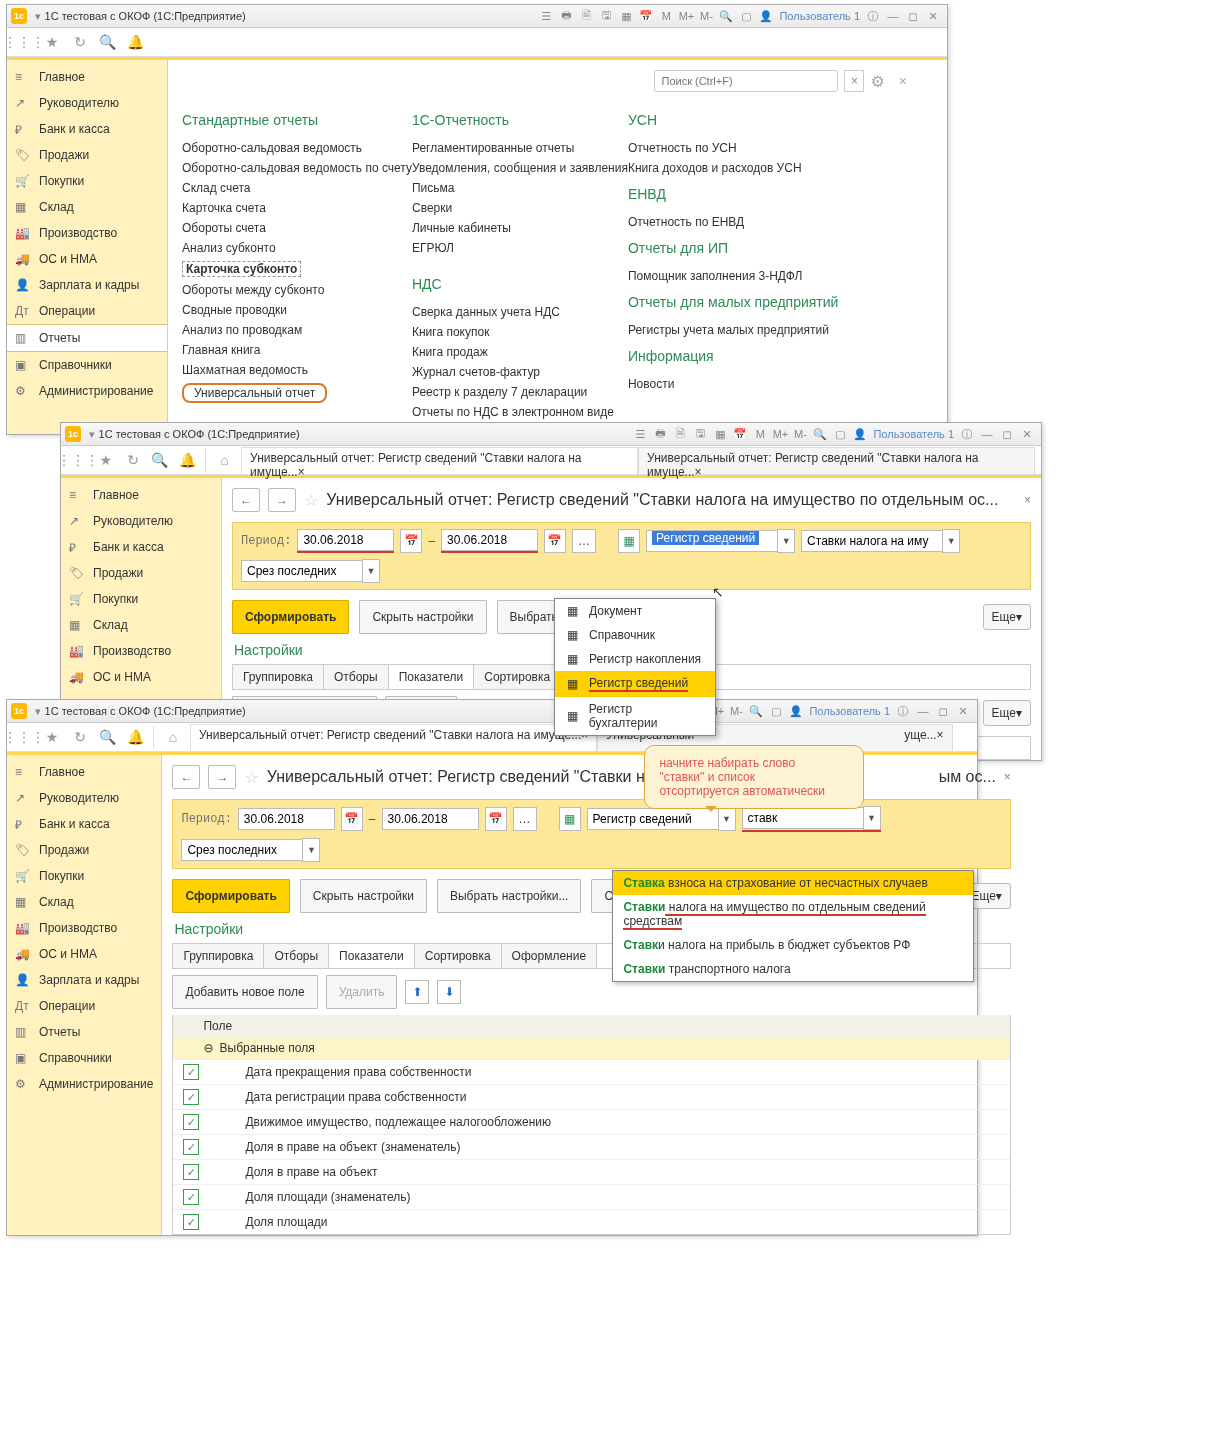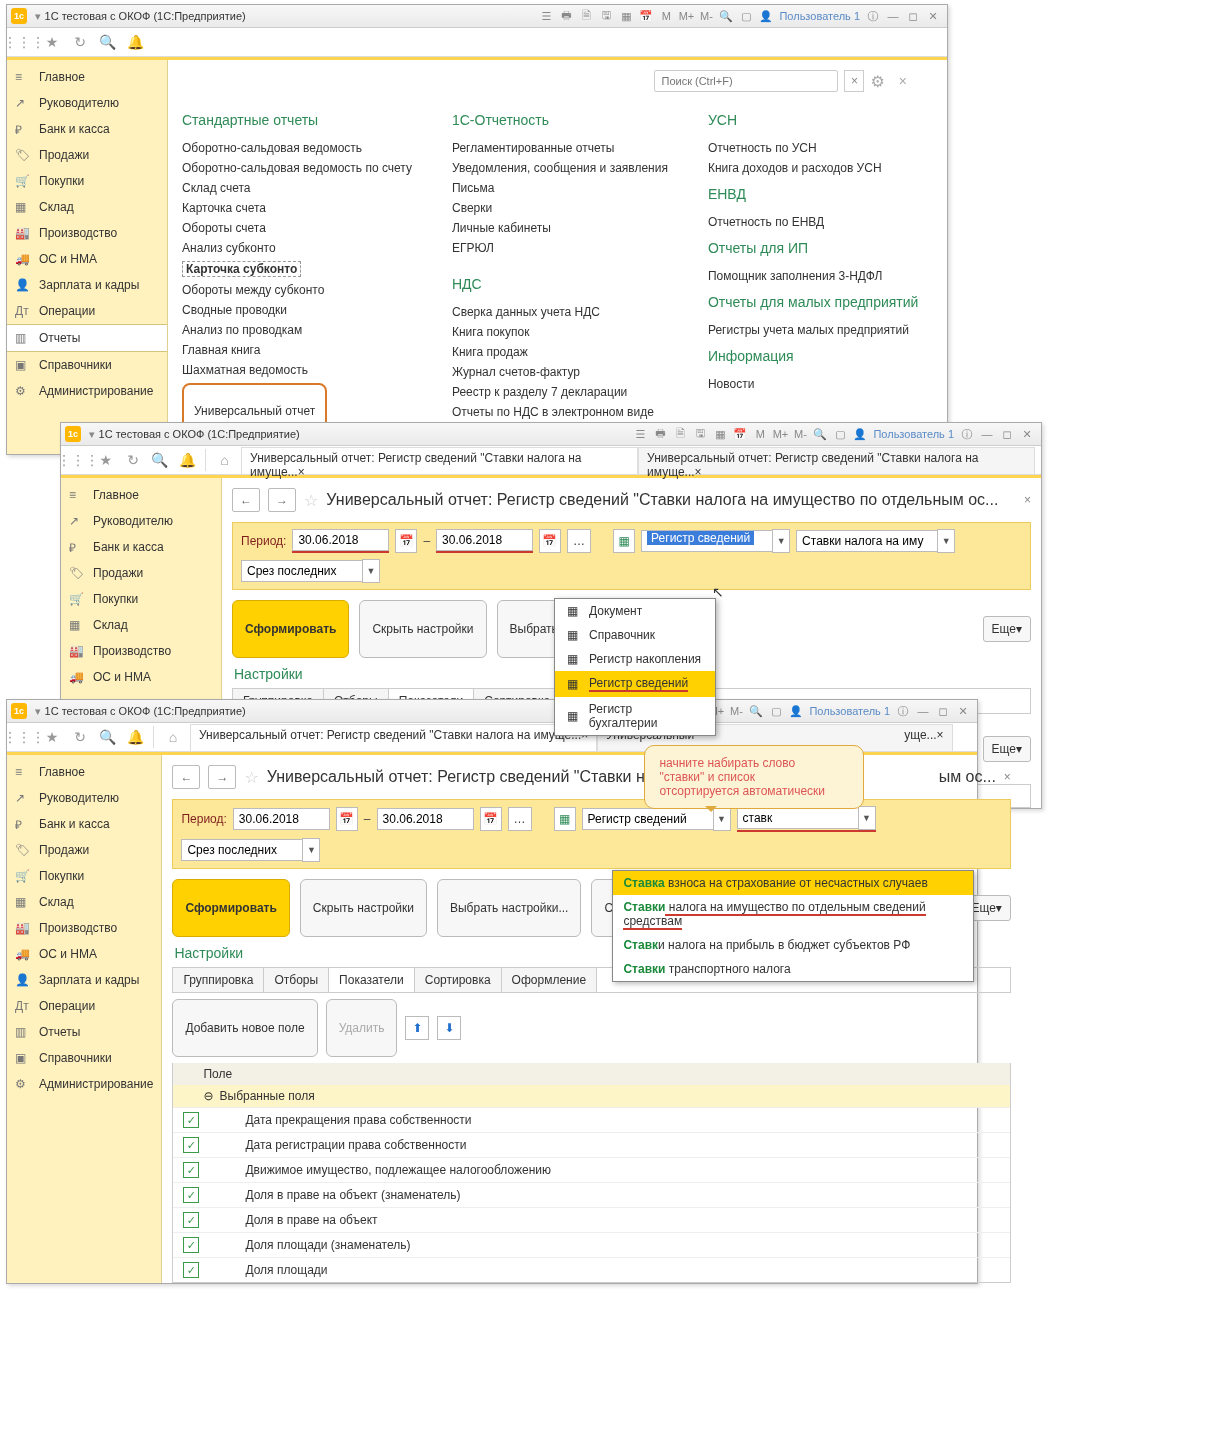--- a/index.html
+++ b/index.html
@@ -21,45 +21,45 @@
   .sidebar{width:160px;background:#fff2bf;border-right:1px solid #e0d090;padding-top:4px;}
   .sidebar .navrow{display:flex;align-items:center;height:26px;padding:0 8px;cursor:pointer;color:#333;}
   .sidebar .navrow.active{background:#fff;border-top:1px solid #d6c47c;border-bottom:1px solid #d6c47c;}
   .sidebar .navrow .nicon{width:18px;color:#777;margin-right:6px;font-size:12px;}
   .content{flex:1;padding:8px 14px 12px 14px;background:#fff;position:relative;}
   .searchbar{position:absolute;top:10px;right:40px;display:flex;align-items:center;gap:6px;}
   .searchinput{width:170px;height:20px;border:1px solid #ccc;border-radius:2px;padding:0 6px;font-size:11px;}
   .clearx{border:1px solid #ccc;width:18px;height:20px;display:flex;align-items:center;justify-content:center;cursor:pointer;color:#888;}
   .gear{color:#aaa;font-size:16px;cursor:pointer;}
   .closex{color:#aaa;font-size:14px;cursor:pointer;margin-left:8px;}
-  .sections{display:flex;gap:40px;margin-top:36px;}
+  .sections{display:flex;margin-top:36px;}
   .seccol{display:flex;flex-direction:column;}
   .sechdr{color:#2e8b57;font-size:14px;margin-bottom:10px;margin-top:8px;}
   .seclnk{color:#333;font-size:12px;margin:3px 0;cursor:pointer;}
   .seclnk.boxed{border:1px dashed #999;padding:0 3px;display:inline-block;width:fit-content;font-weight:bold;}
-  .seclnk.circled{border:2px solid #d97a2b;border-radius:8px;padding:19px 10px;display:inline-block;width:fit-content;}
+  .seclnk.circled{border:2px solid #d97a2b;border-radius:8px;padding:1px 10px;display:inline-block;width:fit-content;}
   .pagehdr{display:flex;align-items:center;gap:8px;padding:10px 10px 6px 10px;}
   .navbtn{border:1px solid #bbb;border-radius:2px;width:26px;height:22px;display:flex;align-items:center;justify-content:center;cursor:pointer;color:#666;}
   .star{color:#ccc;font-size:16px;cursor:pointer;}
   .pagetitle{font-size:16px;color:#333;flex:1;white-space:nowrap;overflow:hidden;text-overflow:ellipsis;}
   .pagex{color:#888;cursor:pointer;}
   .filterbar{background:#fde89a;border:1px solid #eacb5d;margin:4px 10px;padding:6px 8px;display:flex;align-items:center;gap:6px;flex-wrap:wrap;}
-  .lbl{color:#7f1d1d;}
+  .lbl{color:#737373;font-family:Liberation Mono, monospace;}
   .inp{height:20px;border:1px solid #bbb;background:#fff;padding:0 5px;font-size:12px;}
   .inp.date{width:85px;}
   .calbtn{width:20px;height:22px;border:1px solid #bbb;background:#fff;cursor:pointer;display:flex;align-items:center;justify-content:center;color:#777;}
   .dash{color:#444;}
   .dotsbtn{width:22px;height:22px;border:1px solid #bbb;background:#fff;cursor:pointer;display:flex;align-items:center;justify-content:center;}
   .combo{display:flex;align-items:center;}
   .combo .inp{border-right:none;}
   .combo .ddbtn{width:16px;height:22px;border:1px solid #bbb;background:#fff;cursor:pointer;display:flex;align-items:center;justify-content:center;color:#555;font-size:9px;}
   .regsel{background:#3b7ddb;color:#fff;padding:0 4px;}
   .underred{border-bottom:2px solid #cc3a2f;}
   .actionrow{display:flex;align-items:center;gap:10px;padding:6px 10px;}
-  .btn{border:1px solid #bbb;border-radius:6px;height:24px;padding:16px 12px;background:#f7f7f7;cursor:pointer;display:flex;align-items:center;}
+  .btn{border:1px solid #bbb;border-radius:1px;height:24px;padding:4px 12px;background:#f7f7f7;cursor:pointer;display:flex;align-items:center;}
   .btn.primary{background:#ffd100;border-color:#d9ad00;font-weight:bold;}
   .morebtn{border:1px solid #bbb;border-radius:3px;height:24px;padding:0 8px;background:#f7f7f7;cursor:pointer;display:flex;align-items:center;gap:0;margin-left:auto;}
   .settingshdr{color:#2e8b57;font-size:14px;padding:2px 12px;}
   .tabs2{display:flex;border:1px solid #ccc;margin:4px 10px 0 10px;}
   .tab2{padding:5px 10px;border-right:1px solid #ccc;cursor:pointer;font-size:12px;}
   .tab2.active{background:#fff;position:relative;}
   .tab2:not(.active){background:#f5f5f5;}
   .fieldrow{display:flex;align-items:center;gap:8px;padding:6px 10px;}
   .smbtn{border:1px solid #bbb;width:22px;height:22px;display:flex;align-items:center;justify-content:center;cursor:pointer;}
   .uparrow{color:#1e6fcc;}

